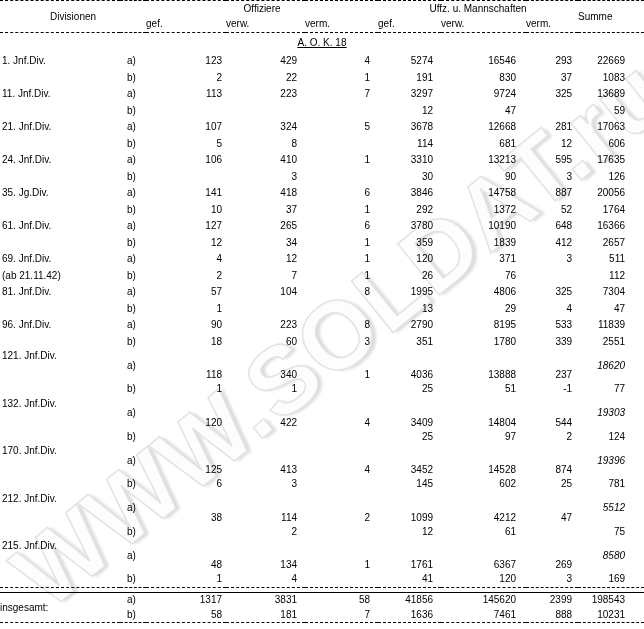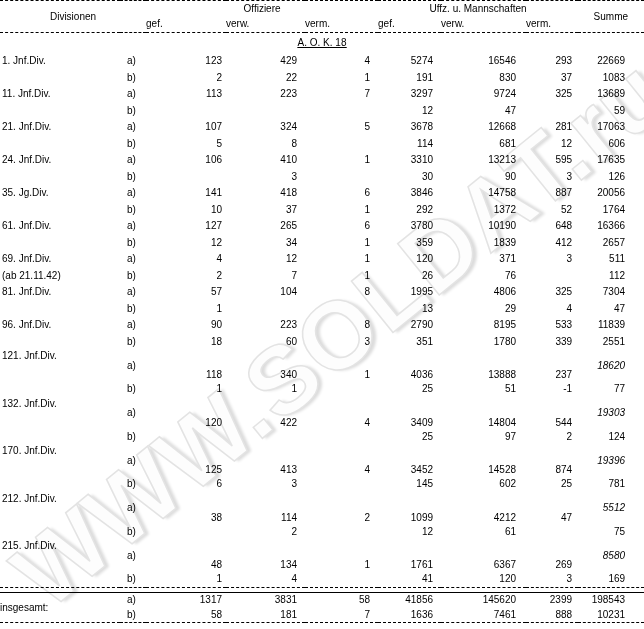--- a/index.html
+++ b/index.html
@@ -73,21 +73,21 @@
 
   .n1 { padding-right:4px; }
   .n2 { padding-right:8px; }
   .n3 { padding-right:8px; }
   .n4 { padding-right:8px; }
   .n5 { padding-right:10px; }
   .n6 { padding-right:6px; }
   .n7 { padding-right:19px;margin-top:41px; }
 
   th.n1,th.n2,th.n3,th.n4,th.n5,th.n6 { text-align:left; }
-  th.summe { text-align:right; padding-right:16px; }
+  th.summe { text-align:left; padding-right:16px; }
 
   tr.norm { height:16.5px; }
   tr.tall { height:31px; }
   tr.tall td.num      { vertical-align:bottom; }
   tr.tall td.division { vertical-align:top; }
   tr.tall td.rowlabel { vertical-align:middle; }
   tr.tall td.n7       { vertical-align:middle;font-style:italic; }
 
   tbody.sep td { height:4px; border-top:1px dashed #000; border-bottom:1px solid #000; }
 

